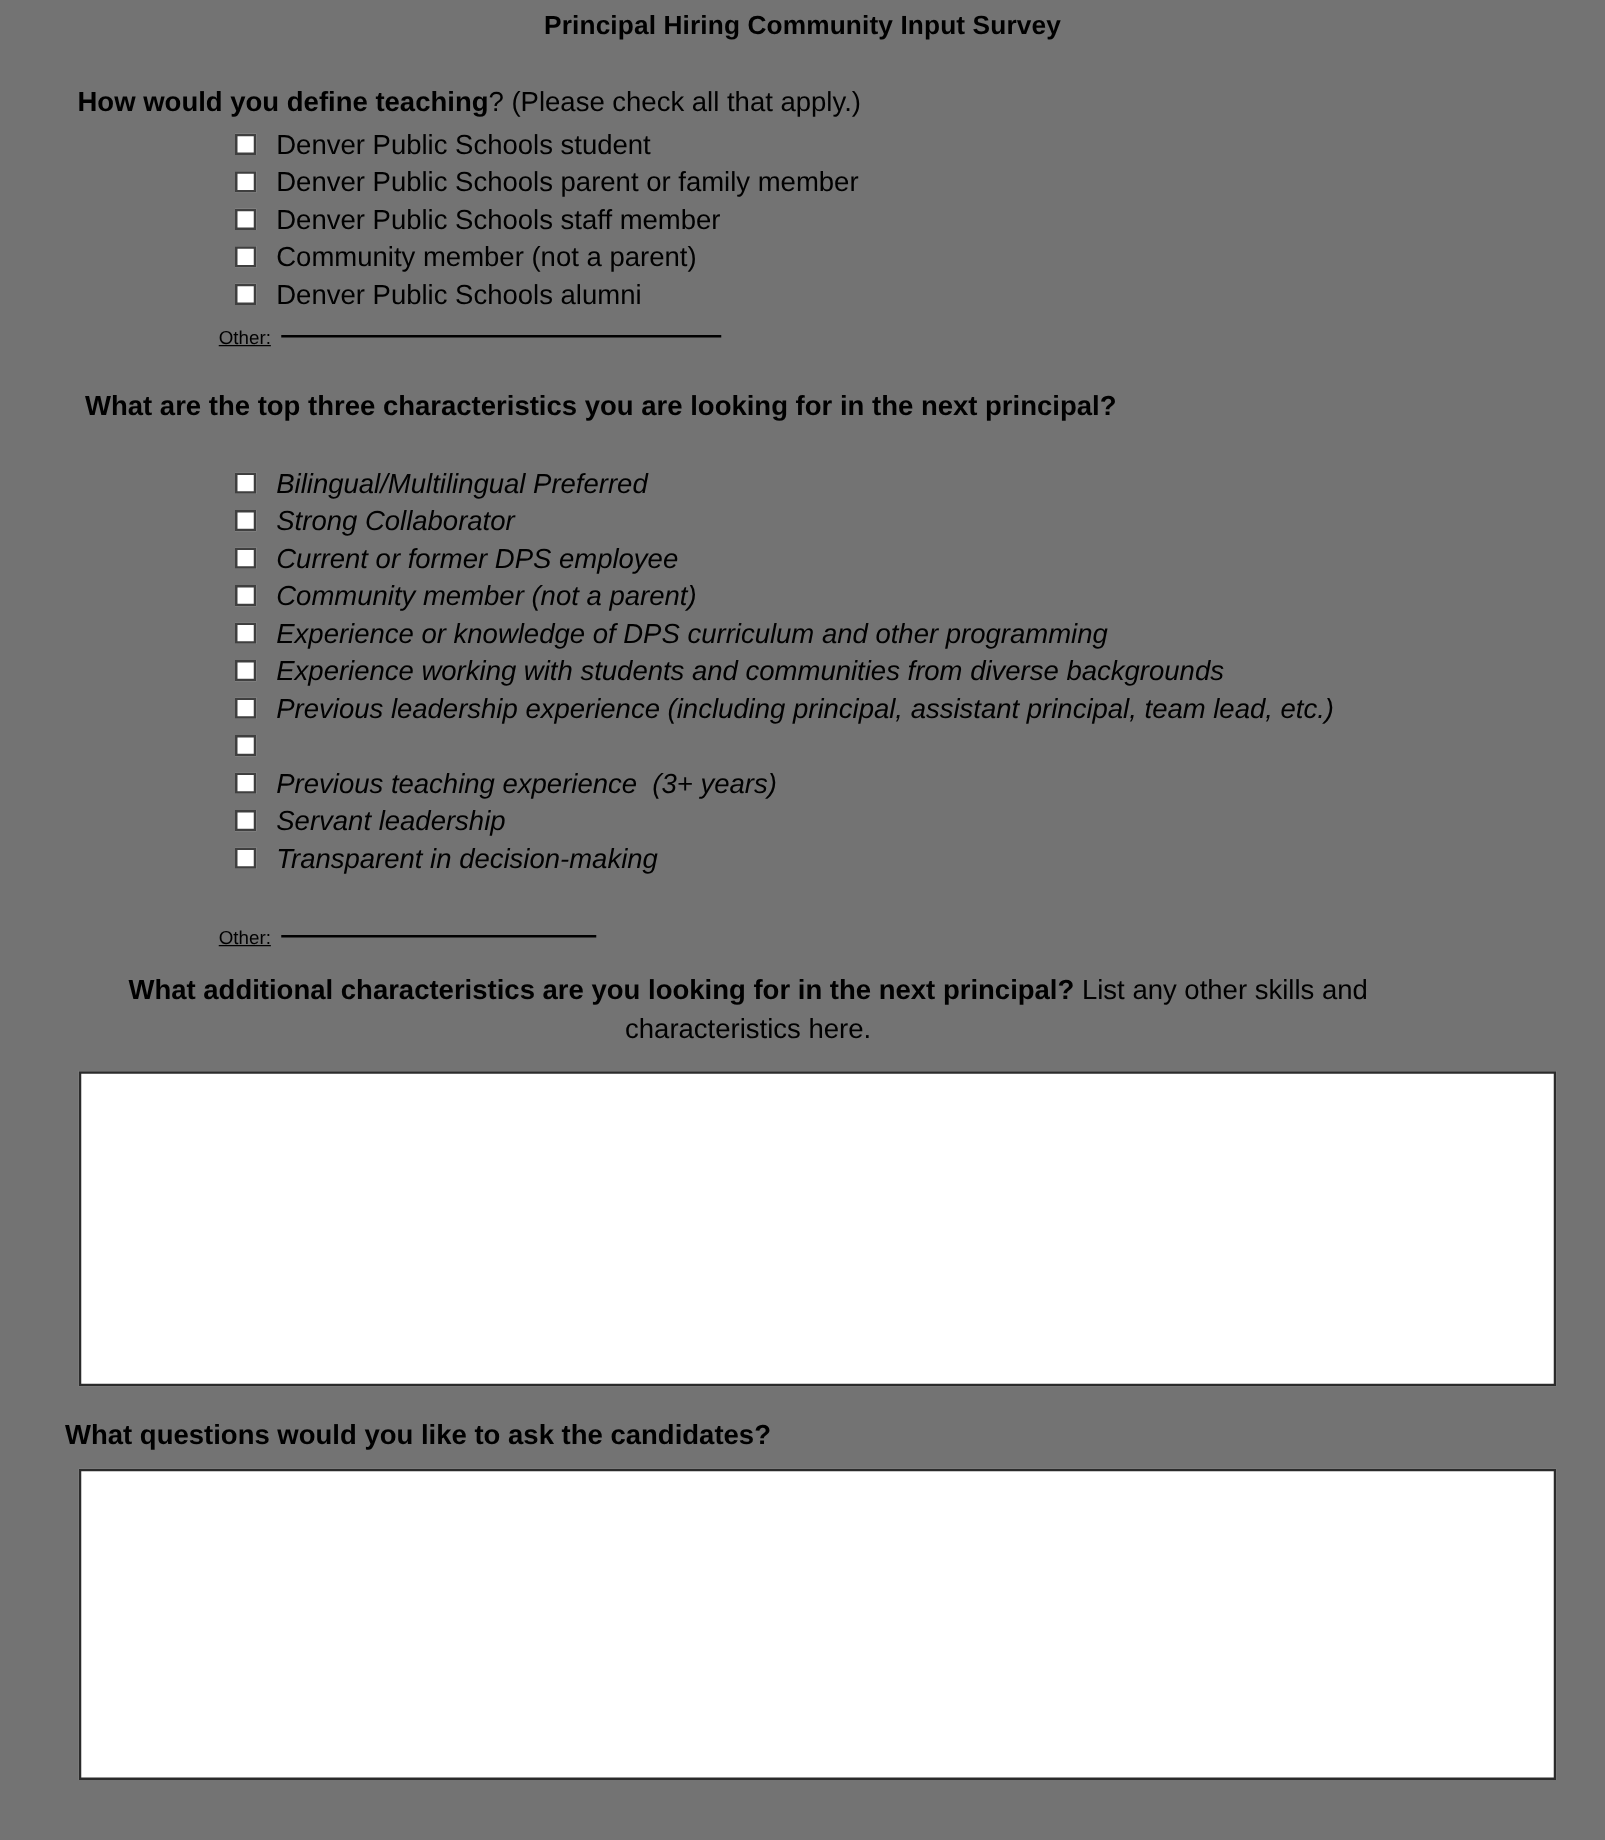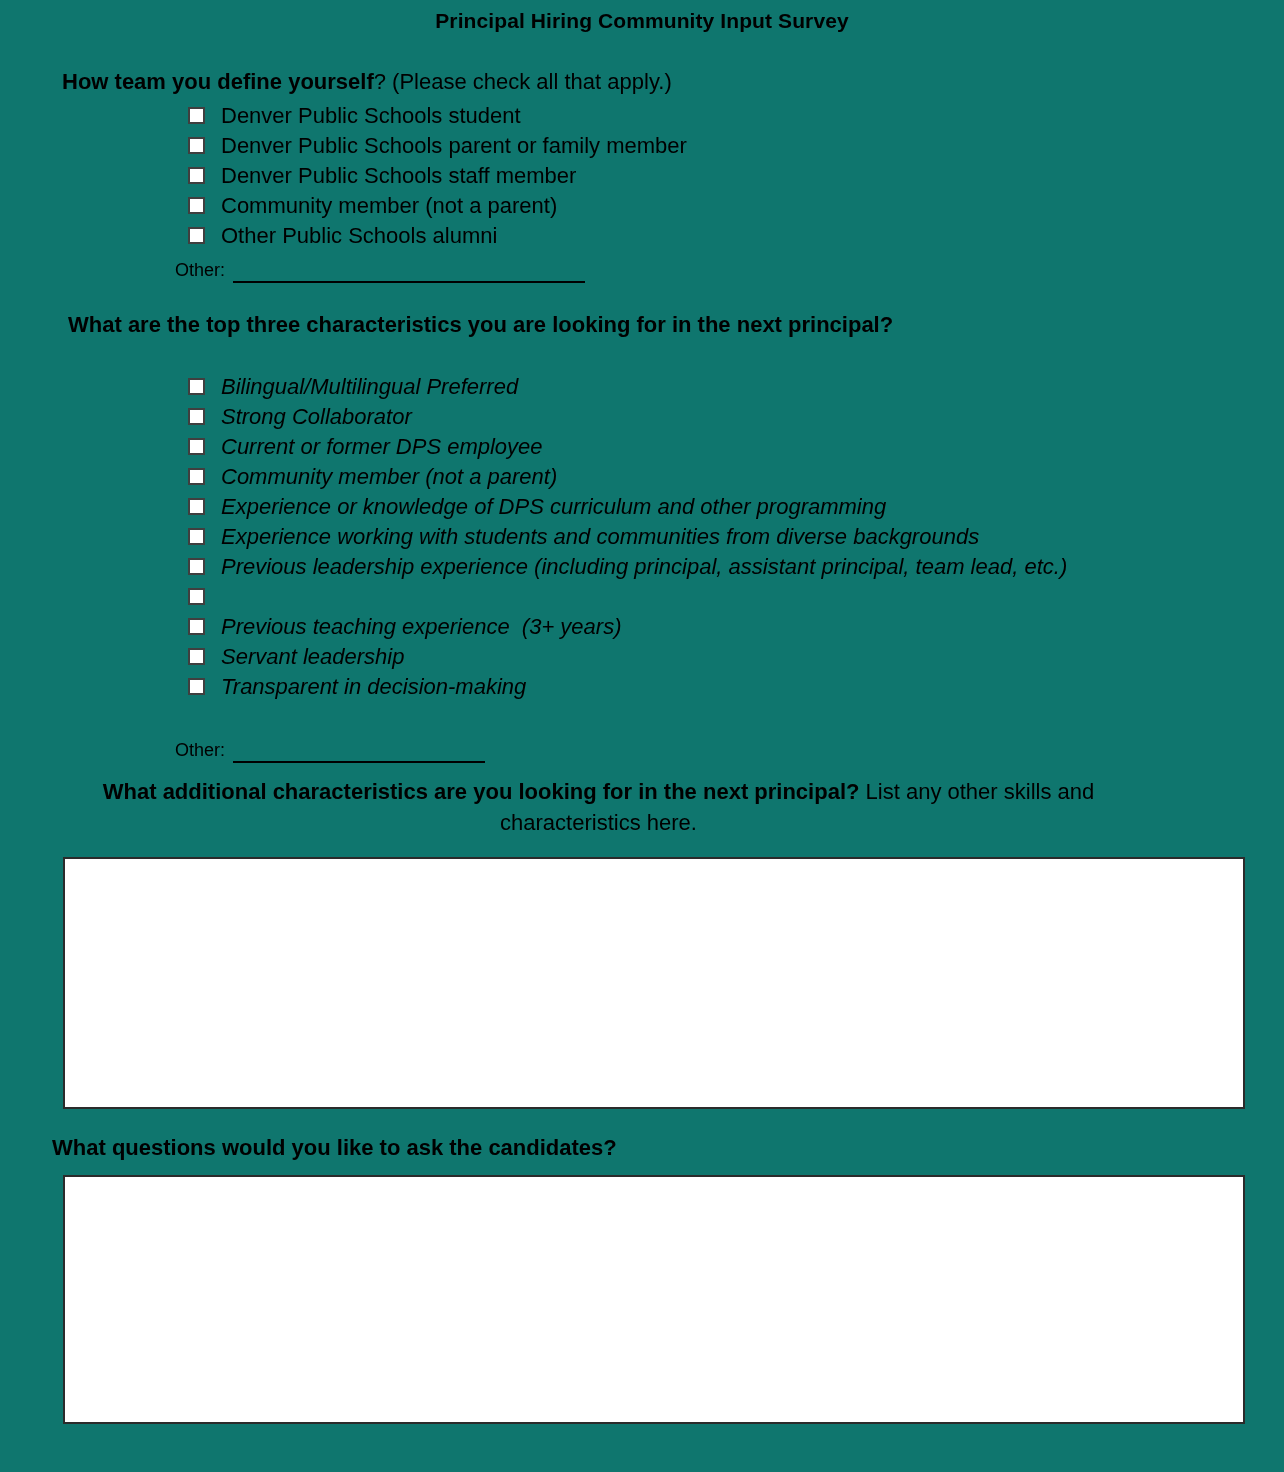--- a/index.html
+++ b/index.html
@@ -14,21 +14,21 @@
     position: relative;
     font-family: "Liberation Sans", sans-serif;
     color: #000000;
     -webkit-font-smoothing: antialiased;
   }
   .page {
     position: relative;
     width: 1284px;
     height: 1472px;
     overflow: hidden;
-    background: #0f766e;
+    background: #737373;
   }
 
   
   .doc-title {
     position: absolute;
     top: 9px;
     left: 0;
     width: 1284px;
     text-align: center;
     font-size: 21px;
@@ -80,23 +80,24 @@
     font-size: 22px;
     line-height: 29px;
     margin-left: 16px;
     white-space: pre;
   }
 
   
   .other-row {
     position: absolute;
     display: flex;
-    align-items: flex-end;
-    font-size: 18px;
+    align-items: center;
+    font-size: 15px;
     line-height: 29px;
+    text-decoration: underline;
   }
   #q1-other { top: 256px; left: 175px; }
   #q2-other { top: 736px; left: 175px; }
 
   .other-rule {
     display: inline-block;
     border-bottom: 2px solid #000;
     margin-left: 8px;
     position: relative;
     top: -2px;
@@ -115,21 +116,21 @@
   #answer-box-2 { left: 63px; top: 1175px; width: 1182px; height: 249px; }
 </style>
 </head>
 <body>
 
 <div class="page">
 
   <div class="doc-title">Principal Hiring Community Input Survey</div>
 
   <div class="q-heading" id="q1-heading">
-    <b>How team you define yourself</b><span>? (Please check all that apply.)</span>
+    <b>How would you define teaching</b><span>? (Please check all that apply.)</span>
   </div>
 
   <ul class="check-list" id="q1-list">
     <li class="check-item">
       <span class="checkbox-glyph"></span>
       <span class="check-label">Denver Public Schools student</span>
     </li>
     <li class="check-item">
       <span class="checkbox-glyph"></span>
       <span class="check-label">Denver Public Schools parent or family member</span>
@@ -137,21 +138,21 @@
     <li class="check-item">
       <span class="checkbox-glyph"></span>
       <span class="check-label">Denver Public Schools staff member</span>
     </li>
     <li class="check-item">
       <span class="checkbox-glyph"></span>
       <span class="check-label">Community member (not a parent)</span>
     </li>
     <li class="check-item">
       <span class="checkbox-glyph"></span>
-      <span class="check-label">Other Public Schools alumni</span>
+      <span class="check-label">Denver Public Schools alumni</span>
     </li>
   </ul>
 
   <div class="other-row" id="q1-other">
     <span>Other:</span>
     <span class="other-rule"></span>
   </div>
 
   <div class="q-heading" id="q2-heading">
     <b>What are the top three characteristics you are looking for in the next principal?</b><span></span>

